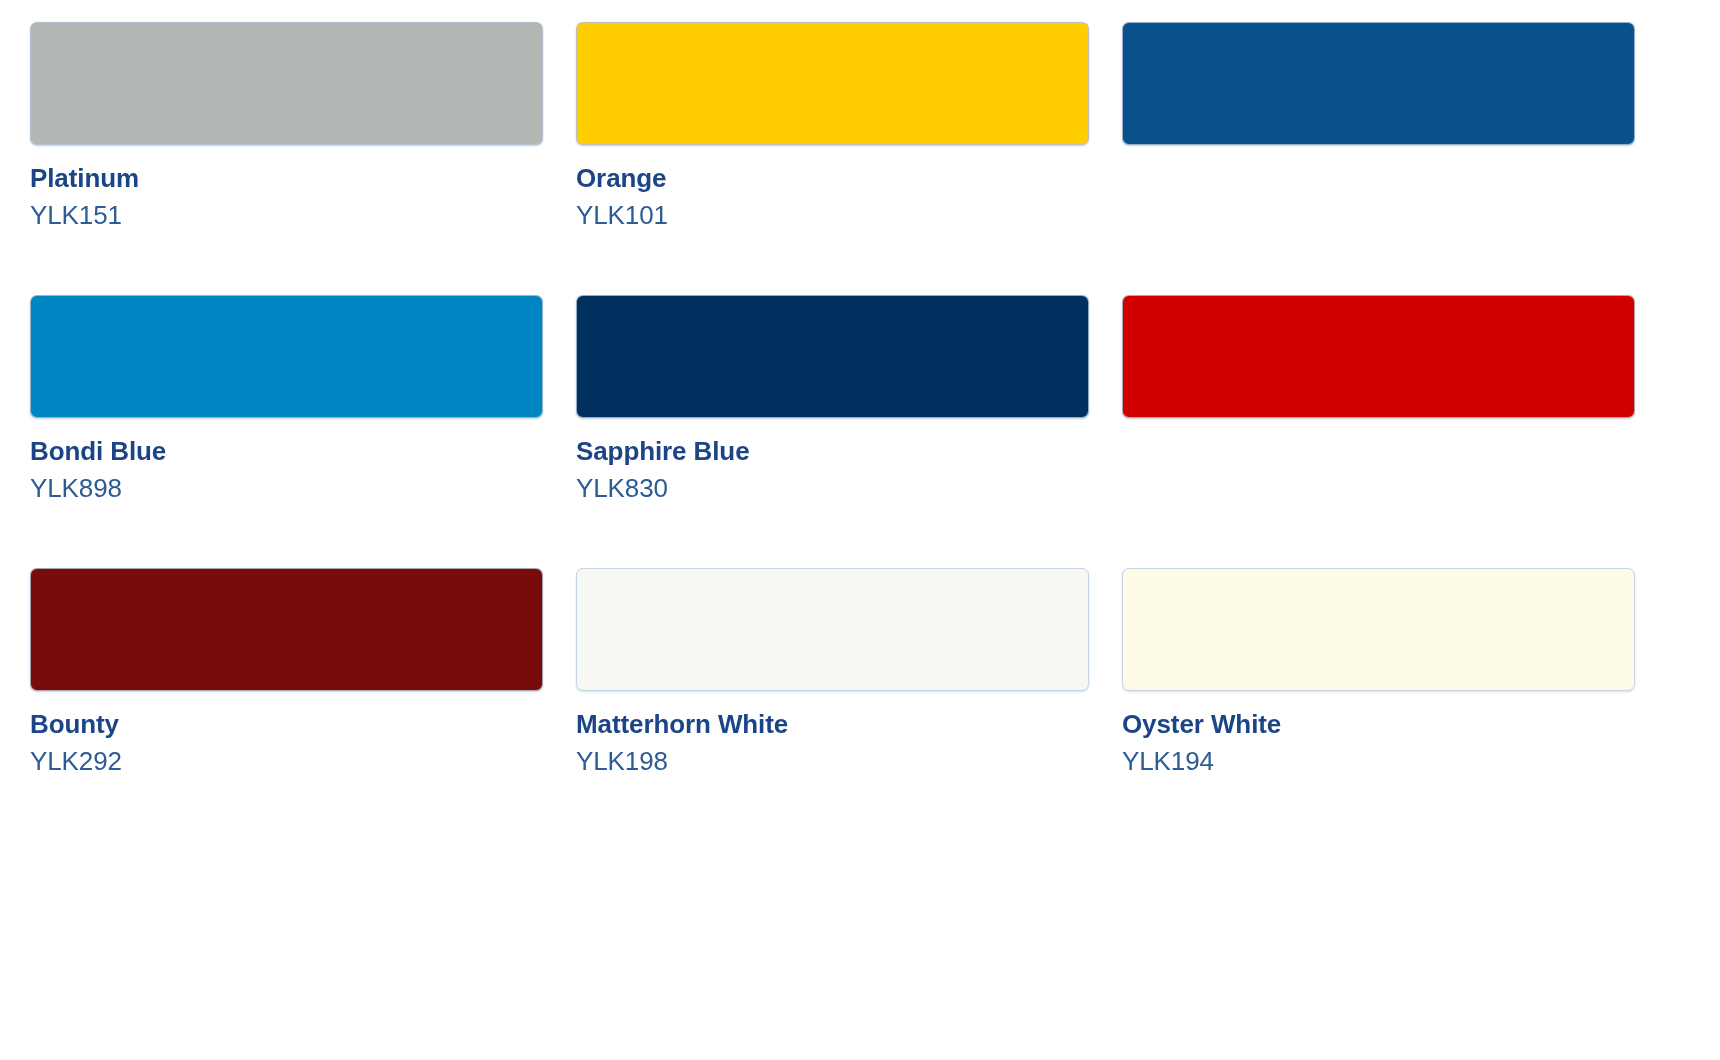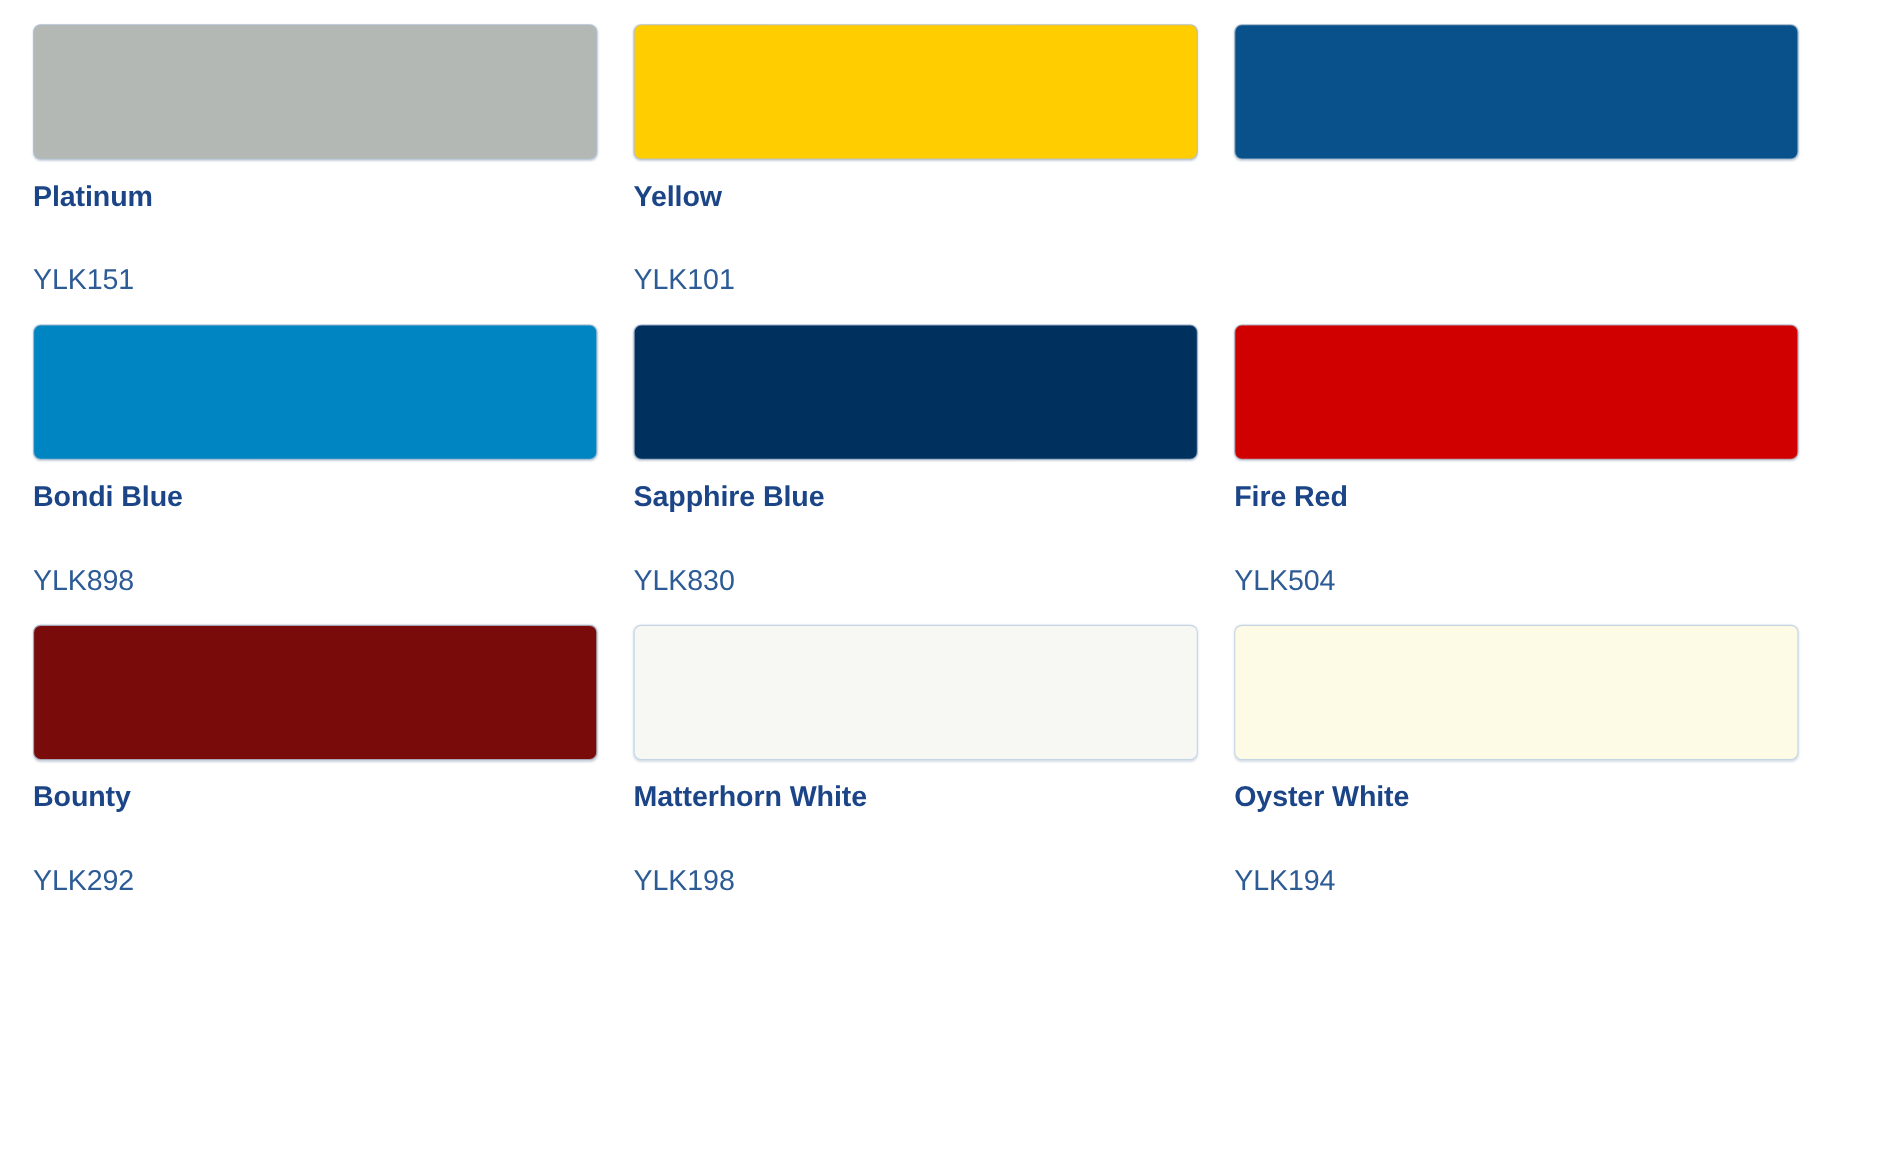--- a/index.html
+++ b/index.html
@@ -63,38 +63,37 @@
   }
 
   .swatch-code {
     font-size: 26px;
     font-weight: 400;
     color: #2d5b95;
     line-height: 1.22;
     padding-top: 6px;
     letter-spacing: -0.1px;
     white-space: nowrap;
-    margin-top: 39px;
   }
 </style>
 </head>
 <body>
 
 <main id="swatch-grid" style="background: rgb(255, 255, 255);">
     <div class="swatch-card">
       <div class="swatch-chip" style="background-color: rgb(180, 184, 180);"></div>
       <div class="swatch-meta">
         <div class="swatch-name">Platinum</div>
         <div class="swatch-code">YLK151</div>
       </div>
     </div>
     <div class="swatch-card">
       <div class="swatch-chip" style="background-color: rgb(255, 205, 0);"></div>
       <div class="swatch-meta">
-        <div class="swatch-name">Yellow</div>
+        <div class="swatch-name">Orange</div>
         <div class="swatch-code">YLK101</div>
       </div>
     </div>
     <div class="swatch-card">
       <div class="swatch-chip" style="background-color: rgb(8, 81, 139);"></div>
     </div>
     <div class="swatch-card">
       <div class="swatch-chip" style="background-color: rgb(0, 133, 195);"></div>
       <div class="swatch-meta">
         <div class="swatch-name">Bondi Blue</div>
@@ -103,24 +102,20 @@
     </div>
     <div class="swatch-card">
       <div class="swatch-chip" style="background-color: rgb(0, 48, 94);"></div>
       <div class="swatch-meta">
         <div class="swatch-name">Sapphire Blue</div>
         <div class="swatch-code">YLK830</div>
       </div>
     </div>
     <div class="swatch-card">
       <div class="swatch-chip" style="background-color: rgb(208, 0, 0);"></div>
-      <div class="swatch-meta">
-        <div class="swatch-name">Fire Red</div>
-        <div class="swatch-code">YLK504</div>
-      </div>
     </div>
     <div class="swatch-card">
       <div class="swatch-chip" style="background-color: rgb(122, 11, 11);"></div>
       <div class="swatch-meta">
         <div class="swatch-name">Bounty</div>
         <div class="swatch-code">YLK292</div>
       </div>
     </div>
     <div class="swatch-card">
       <div class="swatch-chip pale" style="background-color: rgb(247, 247, 244);"></div>

